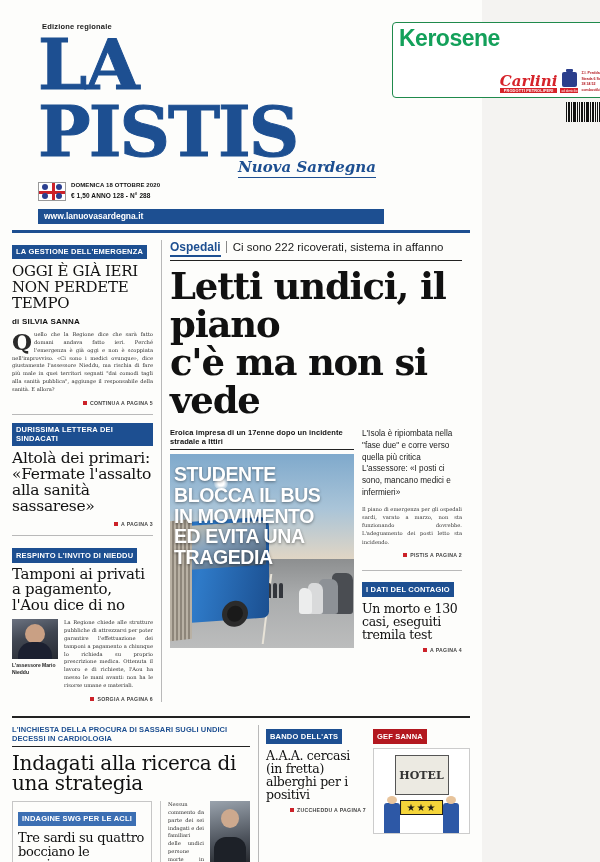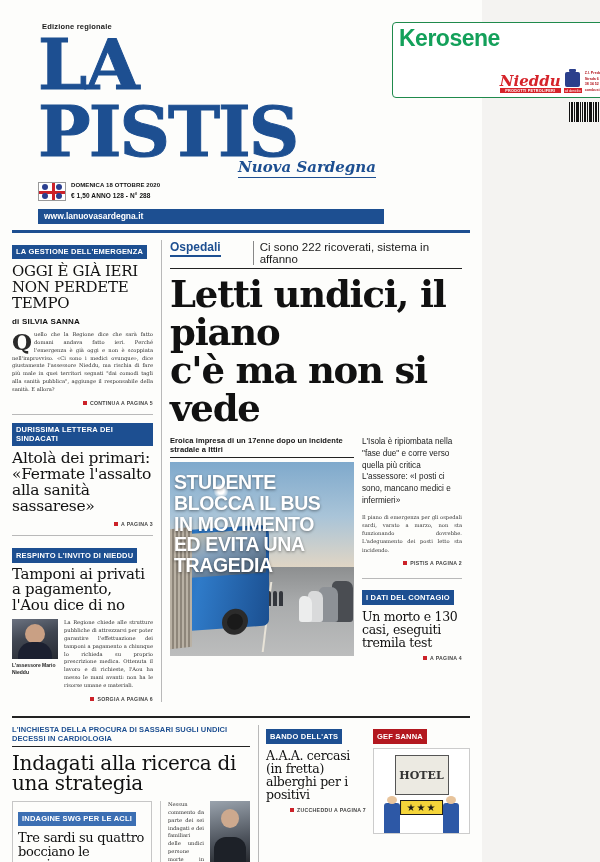--- a/index.html
+++ b/index.html
@@ -144,21 +144,21 @@
     background: #c9a084;
   }
   .portrait::after {
     content: ""; position: absolute; left: 6px; bottom: 0;
     width: 34px; height: 17px; border-radius: 14px 14px 0 0;
     background: #1b2030;
   }
   .caption { font-size: 5px; font-weight: bold; line-height: 1.35; margin-top: 3px; color: #222; }
 
   
-  .ospedali-line { display: flex; align-items: baseline; border-bottom: 1.5px solid #222; padding-bottom: 3px; gap: 27px; }
+  .ospedali-line { display: flex; align-items: baseline; border-bottom: 1.5px solid #222; padding-bottom: 3px; }
   .osp-tag {
     font-weight: bold; font-size: 12px; color: #1d4f91;
     border-bottom: 2px solid #1d4f91; padding-bottom: 1px; margin-right: 5px;
   }
   .osp-sub { font-size: 11.5px; color: #1a1a1a; border-left: 1px solid #888; padding-left: 6px; }
   .main-headline {
     font-family: "DejaVu Serif", serif; font-weight: bold;
     font-size: 37px; line-height: 1.02; letter-spacing: -1.2px;
     margin-top: 7px; color: #111;
   }
@@ -304,21 +304,21 @@
         </div>
       </div>
       <div class="url-bar">www.lanuovasardegna.it</div>
     </div>
 
     <div class="mast-right">
       <div class="ad-kerosene">
         <div class="ad-kerosene-title">Kerosene</div>
         <div class="ad-kerosene-body">
           <div class="carlini-logo">
-            <div class="carlini-name">Nieddu</div>
+            <div class="carlini-name">Carlini</div>
             <div class="carlini-tag">PRODOTTI PETROLIFERI</div>
           </div>
           <div class="can-icon">
             <div class="can-box"></div>
             <div class="can-label">ad domicilio</div>
           </div>
           <div class="ad-contact">Z.I. Predda Niedda Nord - Strada 6 Sassari - Tel. 079 38 34 52 combustibili@petrocarlini.it</div>
         </div>
       </div>
       <div class="barcode-row">

